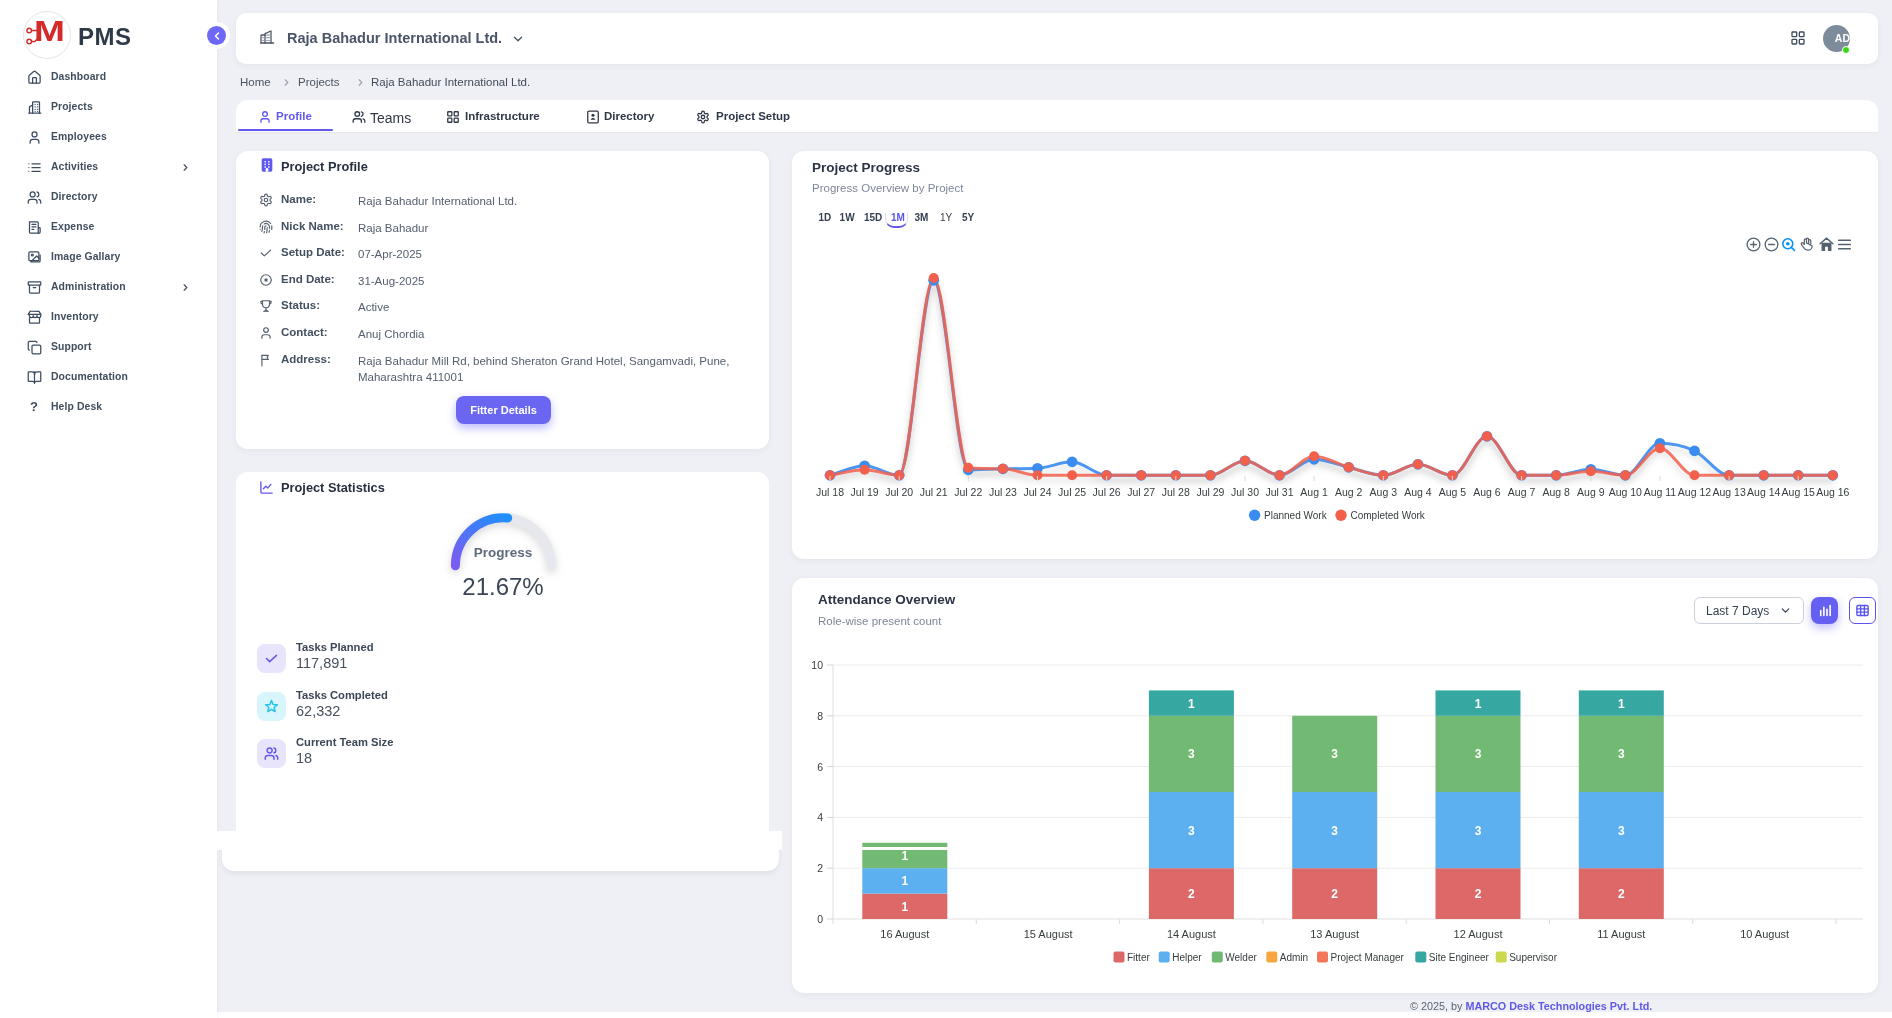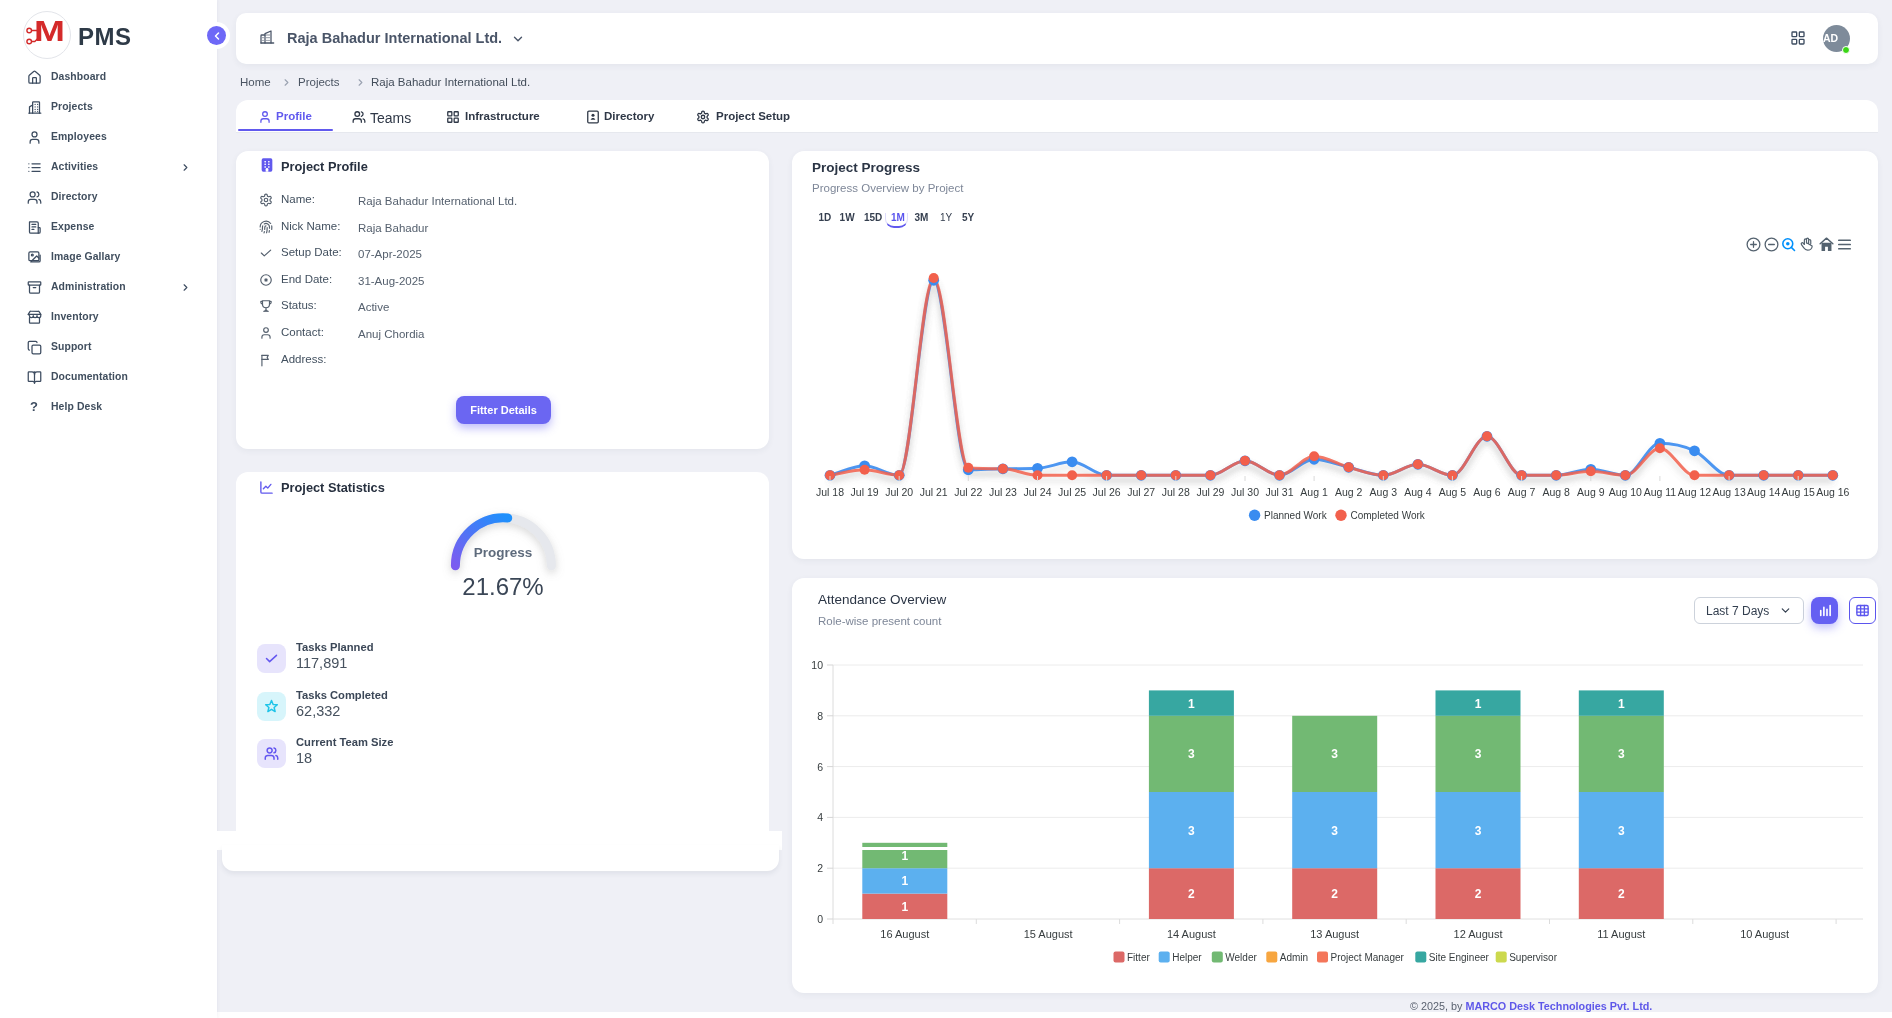--- a/index.html
+++ b/index.html
@@ -1,18 +1,18 @@
 <!DOCTYPE html>
 <html><head><meta charset="utf-8"><style>
 * { margin:0; padding:0; box-sizing:border-box; }
 body { font-family:"Liberation Sans",sans-serif; width:1892px; height:1018px; overflow:hidden; background:#fff; }
 .page { position:relative; width:1892px; height:1018px; }
 .mtext { position:absolute; font-size:10.4px; font-weight:700; color:#404e5e; letter-spacing:0.1px; }
 .card { position:absolute; background:#fff; border-radius:12px; box-shadow:0 2px 6px rgba(50,60,90,0.06); }
-.plab { position:absolute; font-size:11.5px; color:#42505f; }
+.plab { position:absolute; font-size:11.5px; color:#42505f;font-weight:bold; }
 .pval { position:absolute; font-size:11.5px; color:#55606e; line-height:16.5px; }
 .slab { position:absolute; font-size:11.2px; font-weight:700; color:#3b4757; }
 .sval { position:absolute; font-size:14.5px; font-weight:400; color:#47525f; }
 .axlab { font-size:10.5px; fill:#373d3f; }
 .axlab2 { font-size:11px; fill:#373d3f; }
 .leg { font-size:10px; fill:#373d3f; }
 .blab { font-size:12px; font-weight:700; fill:#fff; }
 </style></head>
 <body>
 <div class="page">
@@ -139,21 +139,21 @@
 <svg style="position:absolute;left:511px;top:32px" width="14" height="14" viewBox="0 0 24 24" fill="none" stroke="#4a5568" stroke-width="2.4" stroke-linecap="round" stroke-linejoin="round">
       <path d="M6 9l6 6 6-6"></path>
     </svg>
 <svg style="position:absolute;left:1790px;top:30px" width="16" height="16" viewBox="0 0 24 24" fill="none" stroke="#3d4c60" stroke-width="2" stroke-linecap="round" stroke-linejoin="round">
       <rect x="3" y="3" width="7" height="7" rx="1"></rect>
       <rect x="14" y="3" width="7" height="7" rx="1"></rect>
       <rect x="3" y="14" width="7" height="7" rx="1"></rect>
       <rect x="14" y="14" width="7" height="7" rx="1"></rect>
     </svg>
 <div style="position:absolute;left:1823px;top:25px;width:27px;height:27px;border-radius:50%;background:#7e8b9a"></div>
-<div style="position:absolute;left:1823px;top:25px;width:27px;height:27px;line-height:27px;text-align:left;font-size:10.5px;font-weight:700;color:#fff">AD</div>
+<div style="position:absolute;left:1823px;top:25px;width:27px;height:27px;line-height:27px;text-align:right;font-size:10.5px;font-weight:700;color:#fff">AD</div>
 <div style="position:absolute;left:1842px;top:46px;width:8px;height:8px;border-radius:50%;background:#3ad615;border:1px solid #fff"></div>
 
 <div style="position:absolute;left:240px;top:75.5px;font-size:11.5px;color:#4a5462">Home</div>
 <svg style="position:absolute;left:281px;top:77px" width="11" height="11" viewBox="0 0 24 24" fill="none" stroke="#9aa2b1" stroke-width="2.5" stroke-linecap="round" stroke-linejoin="round">
       <path d="M9 18l6-6-6-6"></path>
     </svg>
 <div style="position:absolute;left:298px;top:75.5px;font-size:11.5px;color:#4a5462">Projects</div>
 <svg style="position:absolute;left:355px;top:77px" width="11" height="11" viewBox="0 0 24 24" fill="none" stroke="#9aa2b1" stroke-width="2.5" stroke-linecap="round" stroke-linejoin="round">
       <path d="M9 18l6-6-6-6"></path>
     </svg>
@@ -267,20 +267,21 @@
     </div>
     <div class="plab" style="left:281px;top:326.00000000000006px">Contact:</div>
     <div class="pval" style="left:358px;top:326.00000000000006px">Anuj Chordia</div>
     <div style="position:absolute;left:259px;top:352.6000000000001px;width:14px;height:14px">
       <svg style="position:absolute;left:0px;top:0px" width="14" height="14" viewBox="0 0 24 24" fill="none" stroke="#55606e" stroke-width="2" stroke-linecap="round" stroke-linejoin="round">
         <path d="M5 22V4"></path>
         <path d="M5 4h11l-2 3.5L16 11H5"></path>
       </svg>
     </div>
     <div class="plab" style="left:281px;top:352.6000000000001px">Address:</div>
+    <div class="pval" style="left:358px;top:352.6000000000001px">Raja Bahadur Mill Rd, behind Sheraton Grand Hotel, Sangamvadi, Pune,<br>Maharashtra 411001</div>
 <div style="position:absolute;left:456px;top:396px;width:95px;height:28px;background:#6b66f2;border-radius:8px;box-shadow:0 4px 10px rgba(107,102,242,0.45);color:#fff;font-size:11px;font-weight:700;text-align:center;line-height:28px">Fitter Details</div>
 
 <div class="card" style="left:236px;top:472px;width:533px;height:380px;border-radius:12px 12px 0 0;box-shadow:none"></div>
 <svg style="position:absolute;left:259px;top:480px" width="15" height="15" viewBox="0 0 24 24" fill="none" stroke="#6159ee" stroke-width="2.2" stroke-linecap="round" stroke-linejoin="round">
       <path d="M3 3v16a2 2 0 0 0 2 2h16"></path>
       <path d="m7 14 4-4 3 3 5-6"></path>
     </svg>
 <div style="position:absolute;left:281px;top:480px;font-size:12.8px;font-weight:700;color:#27303f">Project Statistics</div>
 <svg style="position:absolute;left:0;top:0" width="700" height="700">
 <defs>
@@ -476,21 +477,21 @@
         <text x="1798.2" y="496" text-anchor="middle" class="axlab">Aug 15</text>
         <text x="1832.8" y="496" text-anchor="middle" class="axlab">Aug 16</text>
 <circle cx="1254.6" cy="515.2" r="5.7" fill="#3a8cf0"></circle>
 <text x="1264" y="518.5" class="leg">Planned Work</text>
 <circle cx="1341" cy="515.2" r="5.7" fill="#f2604c"></circle>
 <text x="1350.5" y="518.5" class="leg">Completed Work</text>
 </g>
     </svg>
 
 <div class="card" style="left:792px;top:578px;width:1086px;height:415px"></div>
-<div style="position:absolute;left:818px;top:592px;font-size:13.5px;font-weight:400;color:#2b3545">Attendance Overview</div>
+<div style="position:absolute;left:818px;top:592px;font-size:13.5px;font-weight:700;color:#2b3545">Attendance Overview</div>
 <div style="position:absolute;left:818px;top:615px;font-size:11.5px;color:#7e8798">Role-wise present count</div>
 <div style="position:absolute;left:1694px;top:597px;width:110px;height:27px;border:1px solid #ccd2db;border-radius:6px;background:#fff"></div>
 <div style="position:absolute;left:1706px;top:604px;font-size:12px;color:#333f4f">Last 7 Days</div>
 <svg style="position:absolute;left:1779px;top:604px" width="13" height="13" viewBox="0 0 24 24" fill="none" stroke="#333f4f" stroke-width="2.2" stroke-linecap="round" stroke-linejoin="round">
       <path d="M6 9l6 6 6-6"></path>
     </svg>
 <div style="position:absolute;left:1811px;top:597px;width:27px;height:27px;background:#6560f2;border-radius:8px;box-shadow:0 4px 10px rgba(101,96,242,0.4)"></div>
 <svg style="position:absolute;left:1817px;top:603px" width="15" height="15" viewBox="0 0 24 24">
       <path d="M6 20V12M11 20V7M16 20V10M21 20V4" stroke="#fff" stroke-width="2.6" stroke-linecap="round"></path>
     </svg>

